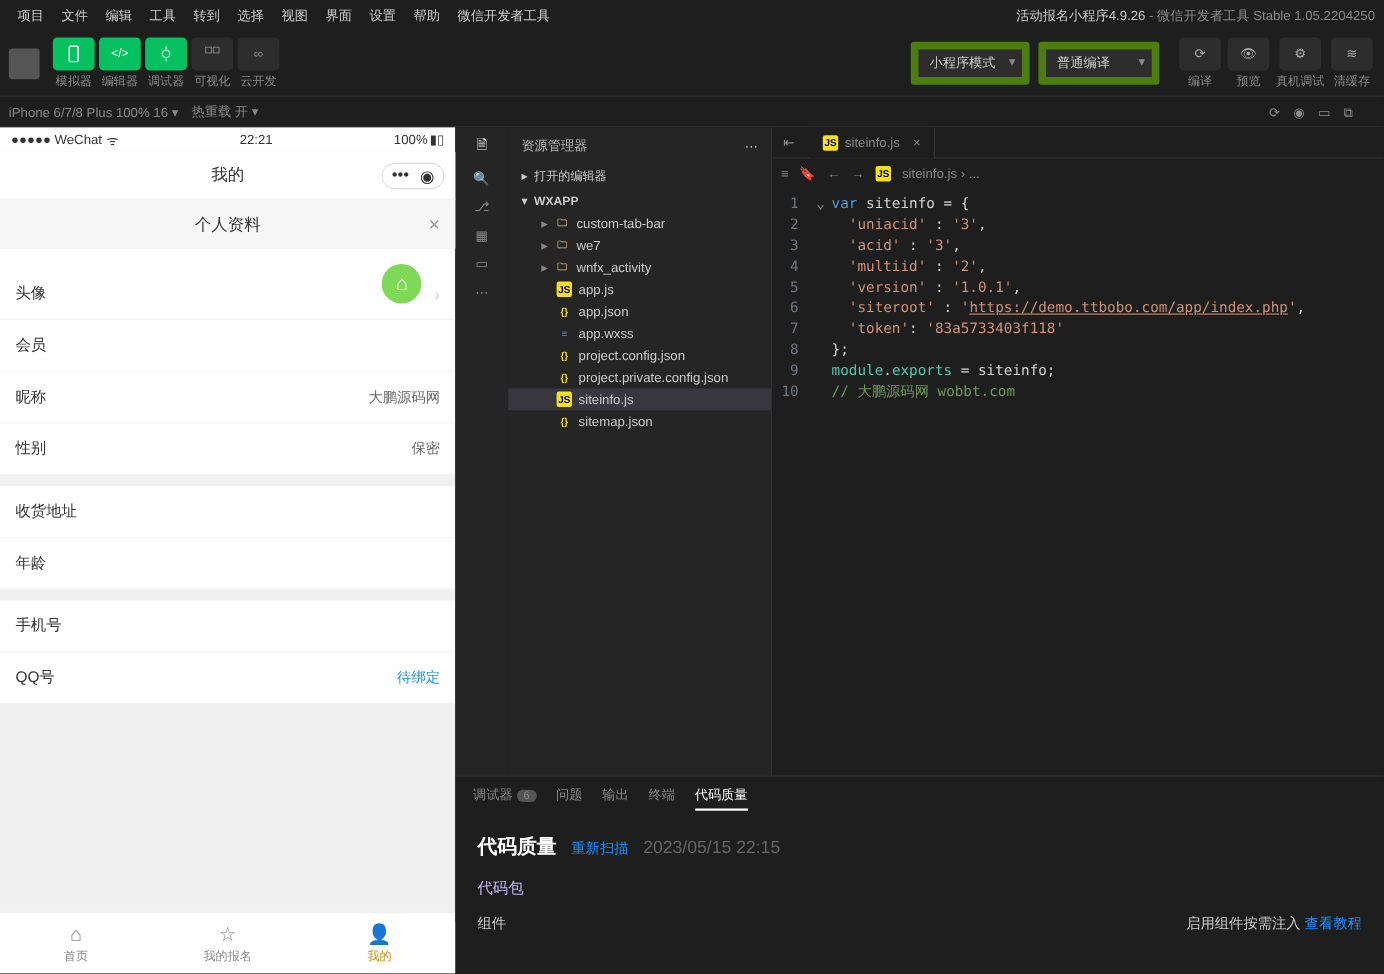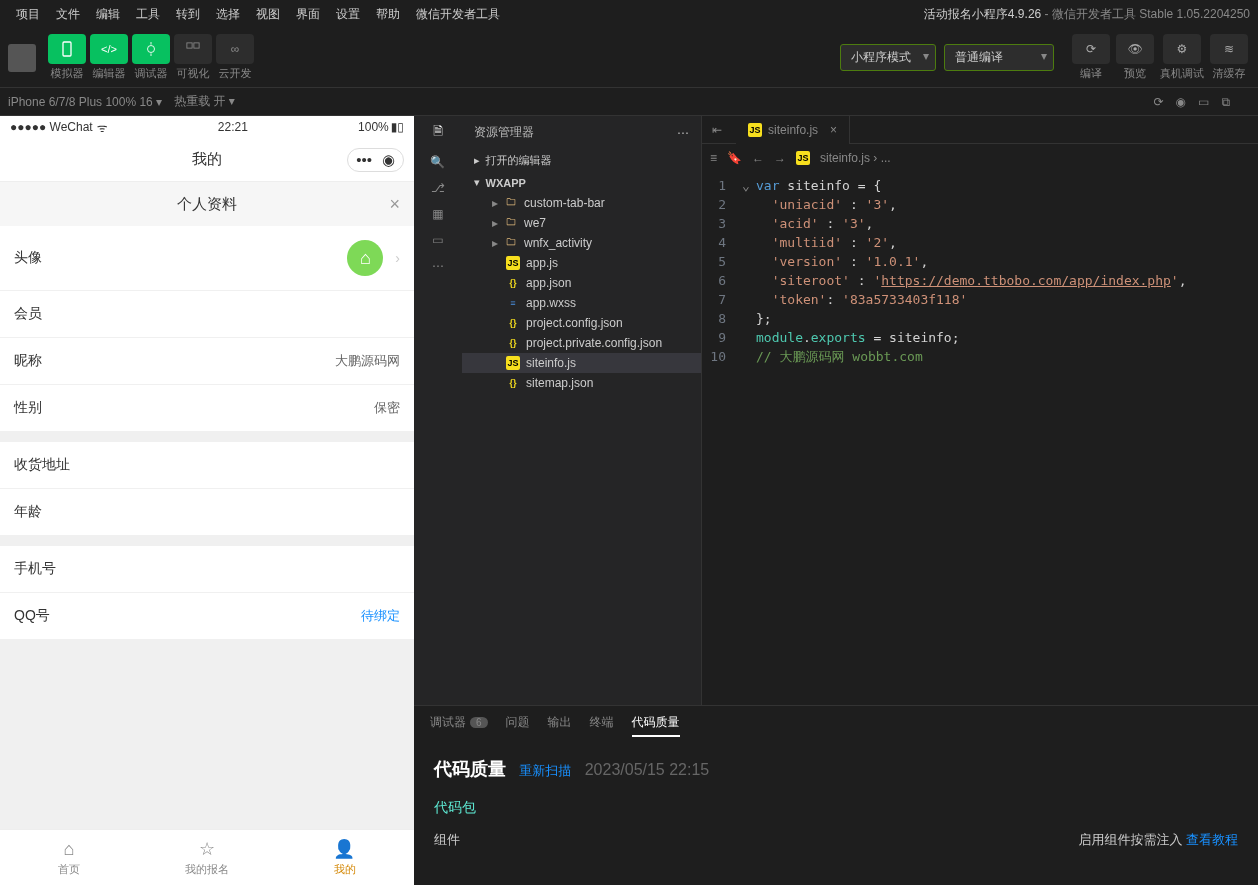--- a/index.html
+++ b/index.html
@@ -9,36 +9,36 @@
 .top-menu .title { margin-left: auto; color: #888; text-align: right; }
 .top-menu .title .app { color: #ccc; }
 .toolbar { height: 60px; background: #1e1e1e; display: flex; align-items: center; padding: 4px 8px; border-bottom: 1px solid #333; }
 .toolbar-left { display: flex; gap: 0; }
 .tool-btn-group { display: flex; flex-direction: column; align-items: center; margin: 0 2px; }
 .tool-btn { width: 38px; height: 30px; border-radius: 4px; display: flex; align-items: center; justify-content: center; margin-bottom: 2px; }
 .tool-btn.green { background: #07c160; }
 .tool-btn.dark { background: #2d2d2d; }
 .tool-label { font-size: 11px; color: #888; }
 .toolbar-center { margin-left: auto; display: flex; gap: 8px; align-items: center; }
-.dropdown { background: #2d2d2d; border: 1px solid #4d7c0f; border-radius: 3px; padding: 4px 24px 4px 10px; position: relative; font-size: 12px; }
+.dropdown { background: #2d2d2d; border: 7px solid #4d7c0f; border-radius: 3px; padding: 4px 24px 4px 10px; position: relative; font-size: 12px; }
 .dropdown::after { content: "▾"; position: absolute; right: 6px; top: 4px; color: #888; }
 .toolbar-right { display: flex; gap: 2px; margin-left: 8px; }
 .device-bar { height: 28px; background: #1e1e1e; display: flex; align-items: center; padding: 0 8px; color: #888; border-bottom: 1px solid #333; }
 .device-bar > span { margin-right: 12px; }
 .device-icons { margin-left: auto; display: flex; gap: 12px; }
 .main { display: flex; height: calc(885px - 28px - 60px - 28px); }
 .simulator { width: 414px; background: #f0f0f0; display: flex; flex-direction: column; }
 .phone-status { height: 22px; background: #fff; display: flex; align-items: center; padding: 0 10px; font-size: 12px; color: #333; }
 .phone-status .ctr { margin: 12px auto; }
 .phone-header { height: 44px; background: #fff; display: flex; align-items: center; justify-content: center; position: relative; color: #333; font-size: 15px; border-bottom: 1px solid #eee; }
 .capsule { position: absolute; right: 10px; border: 1px solid #ddd; border-radius: 14px; display: flex; align-items: center; padding: 2px 8px; gap: 10px; }
 .page-title-row { height: 44px; background: #f6f6f6; display: flex; align-items: center; justify-content: center; color: #333; font-size: 15px; position: relative; }
 .page-title-row .close { position: absolute; right: 14px; color: #999; font-size: 18px; }
 .list { flex: 1; background: #f0f0f0; overflow-y: auto; }
-.cell { background: #fff; padding: 14px 14px; display: flex; align-items: center; border-bottom: 1px solid #f0f0f0; color: #333; font-size: 14px; }
+.cell { background: #fff; padding: 14px 14px; display: flex; align-items: flex-end; border-bottom: 1px solid #f0f0f0; color: #333; font-size: 14px; }
 .cell .label { flex: 0 0 auto; }
 .cell .value { margin-left: auto; color: #666; font-size: 13px; }
 .cell .value.link { color: #1890ff; }
 .cell.group-gap { border-top: 10px solid #f0f0f0; }
 .avatar-img { width: 36px; height: 36px; border-radius: 50%; background: #7ed957; margin-left: auto; margin-right: 6px; display:flex;align-items:center;justify-content:center;color:#fff;font-size:18px; }
 .chev { color: #ccc; margin-left: 6px; }
 .tabbar { height: 56px; background: #fff; border-top: 1px solid #eee; display: flex; }
 .tab { flex: 1; display: flex; flex-direction: column; align-items: center; justify-content: center; font-size: 11px; color: #888; gap: 2px; }
 .tab.active { color: #d48806; }
 .ide { flex: 1; display: flex; flex-direction: column; background: #1e1e1e; }
@@ -66,21 +66,21 @@
 .code-txt { white-space: pre; }
 .k-blue{color:#569cd6}.k-orange{color:#ce9178}.k-white{color:#d4d4d4}.k-green{color:#6a9955}.k-cyan{color:#4ec9b0}.k-link{color:#ce9178;text-decoration:underline}
 .bottom-panel { height: 133px; background: #1e1e1e; border-top: 1px solid #333; display:flex;flex-direction:column; }
 .bp-tabs { display: flex; gap: 18px; padding: 8px 16px; font-size: 12px; color: #888; }
 .bp-tab.active { color: #fff; border-bottom: 2px solid #fff; padding-bottom:4px; }
 .bp-badge { background:#555;border-radius:8px;padding:0 6px;font-size:10px;margin-left:4px; }
 .bp-body { padding: 12px 20px; }
 .bp-title { font-size: 18px; font-weight: bold; color: #fff; display:inline; }
 .bp-rescan { color:#1890ff; margin-left:10px; font-size:13px; }
 .bp-date { color:#666; margin-left:10px; font-size:16px; }
-.bp-sub { margin-top: 18px; font-size:14px; color:#5eead4; }
+.bp-sub { margin-top: 18px; font-size:14px; color:#c4b5fd; }
 .bp-row { margin-top: 14px; display:flex; font-size:13px; color:#ccc; }
 .bp-row .r { margin-left:auto; }
 .bp-row .lnk { color:#1890ff; }
 svg { display: block; }
 </style>
 </head>
 <body>
 
 <div class="top-menu">
   <span class="menu-item">项目</span>

